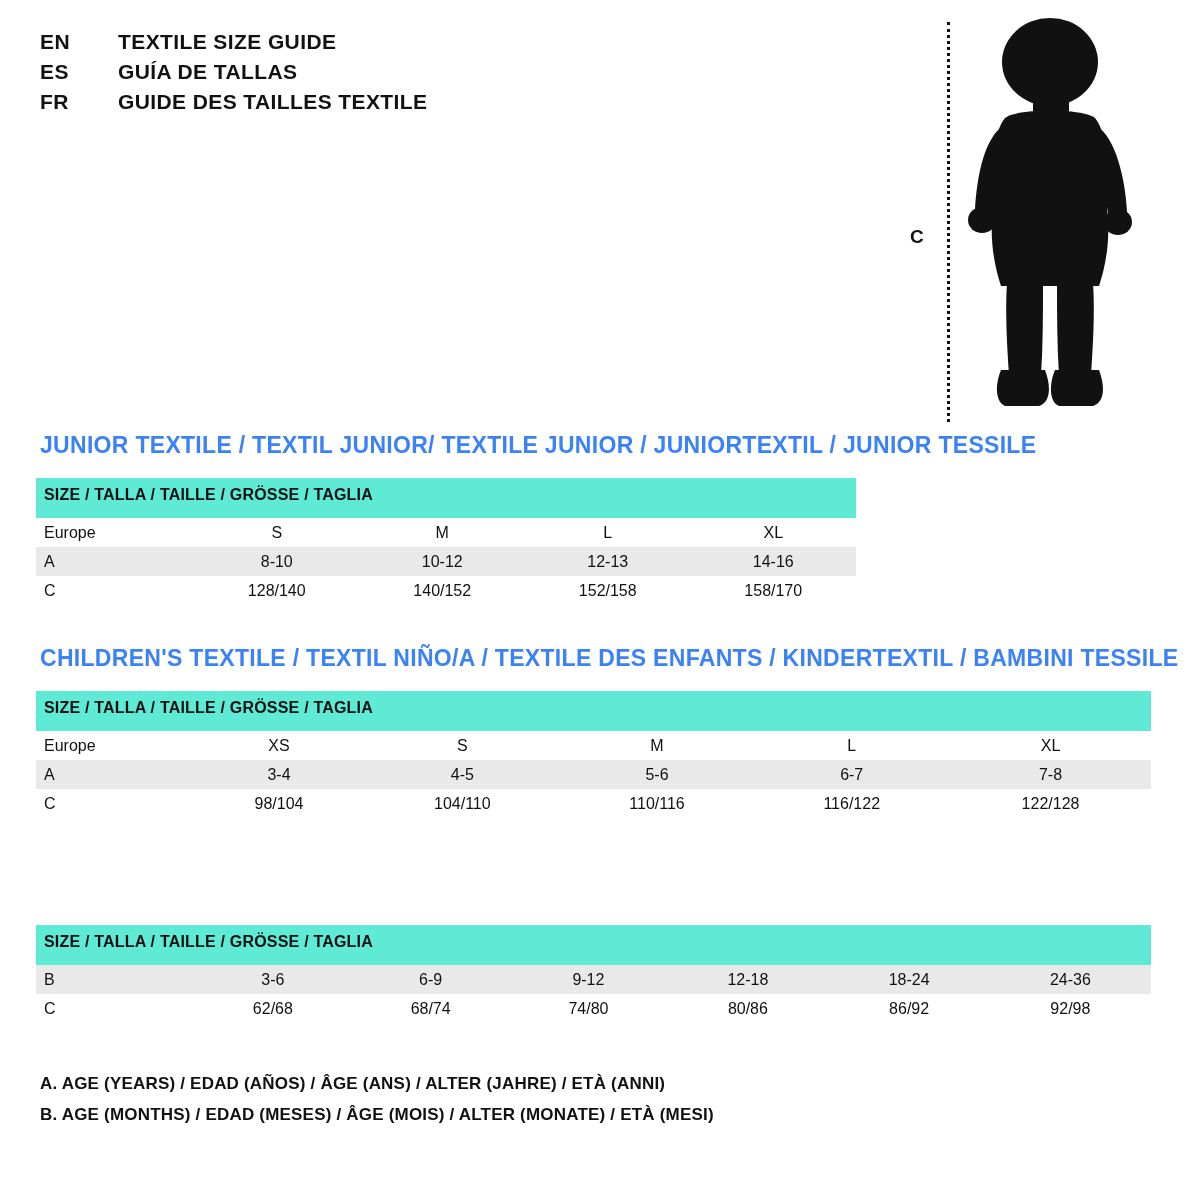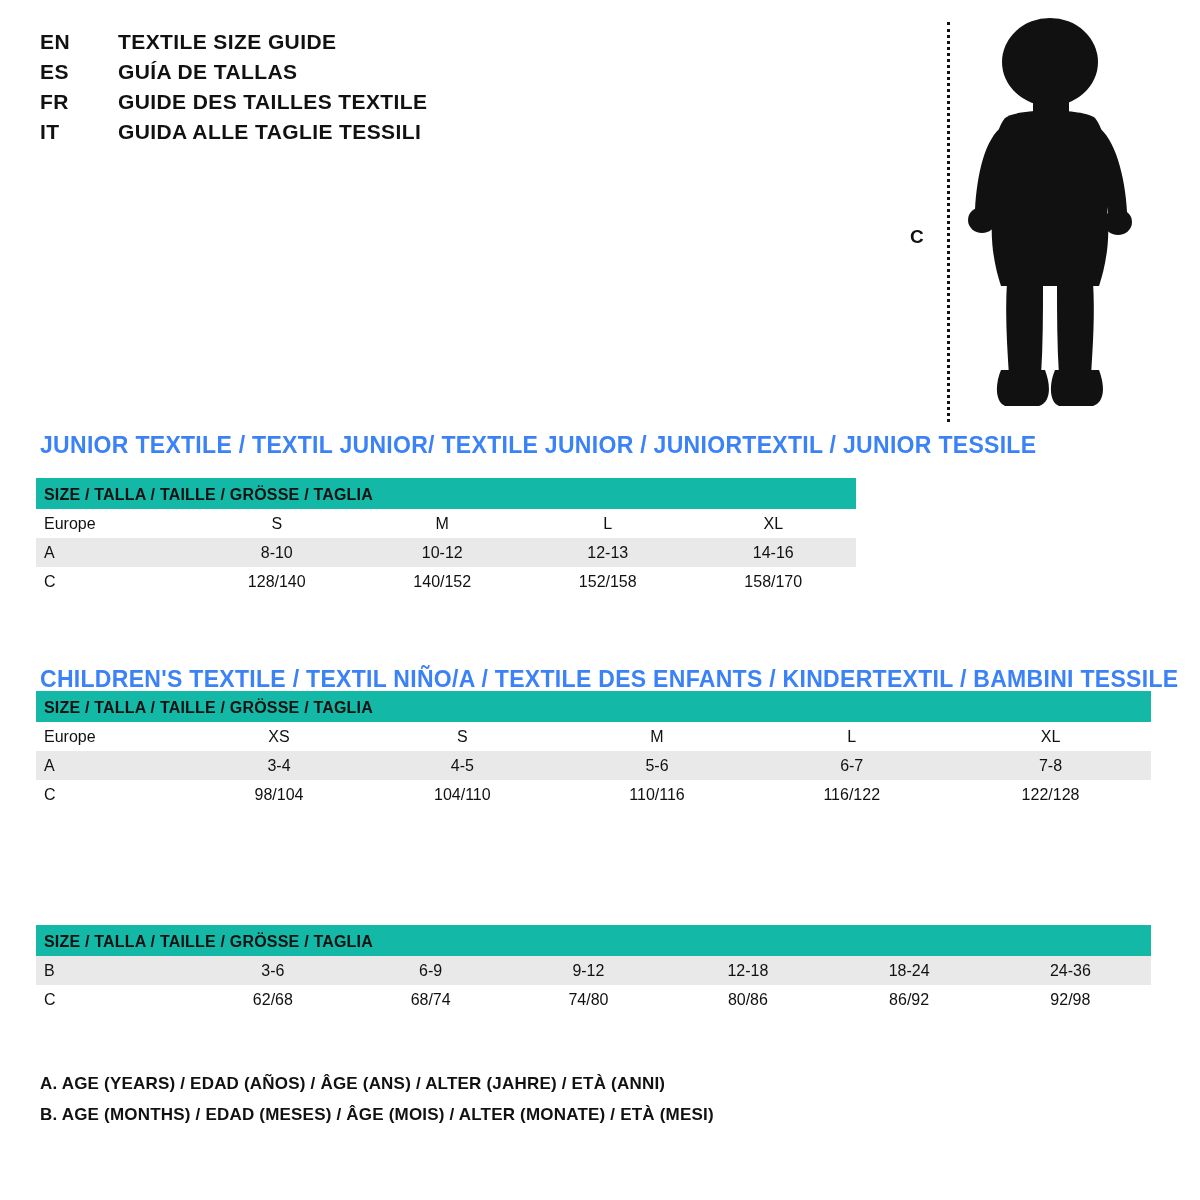--- a/index.html
+++ b/index.html
@@ -96,24 +96,24 @@
   }
 
   
   .size-table {
     position: absolute;
     border-collapse: collapse;
     font-size: 16px;
     color: #111;
   }
   .size-table .hdr-cell {
-    background: #14b8a6;
+    background: #5eead4;
     font-weight: bold;
     text-align: left;
-    padding: 6px 0 3px 8px;
+    padding: 6px 0 12px 8px;
     letter-spacing: 0.2px;
     height: 22px;
   }
   .size-table td {
     height: 29px;
     padding: 0;
     text-align: center;
     vertical-align: middle;
   }
   .size-table td.rowlabel {
@@ -155,24 +155,20 @@
       <span class="lang-title">TEXTILE SIZE GUIDE</span>
     </div>
     <div class="lang-row">
       <span class="lang-code">ES</span>
       <span class="lang-title">GUÍA DE TALLAS</span>
     </div>
     <div class="lang-row">
       <span class="lang-code">FR</span>
       <span class="lang-title">GUIDE DES TAILLES TEXTILE</span>
     </div>
-    <div class="lang-row">
-      <span class="lang-code">IT</span>
-      <span class="lang-title">GUIDA ALLE TAGLIE TESSILI</span>
-    </div>
   </div>
 
   <div class="figure-wrap">
     <span class="measure-label">C</span>
     <div class="measure-line"></div>
     <svg class="silhouette" width="190" height="410" viewBox="0 0 190 410">
       <g fill="#111111">
 
         <ellipse cx="95" cy="48" rx="48" ry="44"></ellipse>
 
@@ -225,21 +221,21 @@
     <tr class="plain">
       <td class="rowlabel">C</td>
       <td>128/140</td>
       <td>140/152</td>
       <td>152/158</td>
       <td>158/170</td>
     </tr>
   </tbody>
     </table>
 
-  <div class="section-title" style="top:666px;">CHILDREN'S TEXTILE / TEXTIL NIÑO/A / TEXTILE DES ENFANTS / KINDERTEXTIL / BAMBINI TESSILE</div>
+  <div class="section-title" style="top:645px;">CHILDREN'S TEXTILE / TEXTIL NIÑO/A / TEXTILE DES ENFANTS / KINDERTEXTIL / BAMBINI TESSILE</div>
 
   <table class="size-table" style="left:36px; top:691px; width:1115px;">
     <tbody>
         <tr>
       <td class="hdr-cell" colspan="6">SIZE / TALLA / TAILLE / GRÖSSE / TAGLIA</td>
     </tr>
     <tr class="plain">
       <td class="rowlabel">Europe</td>
       <td>XS</td>
       <td>S</td>

